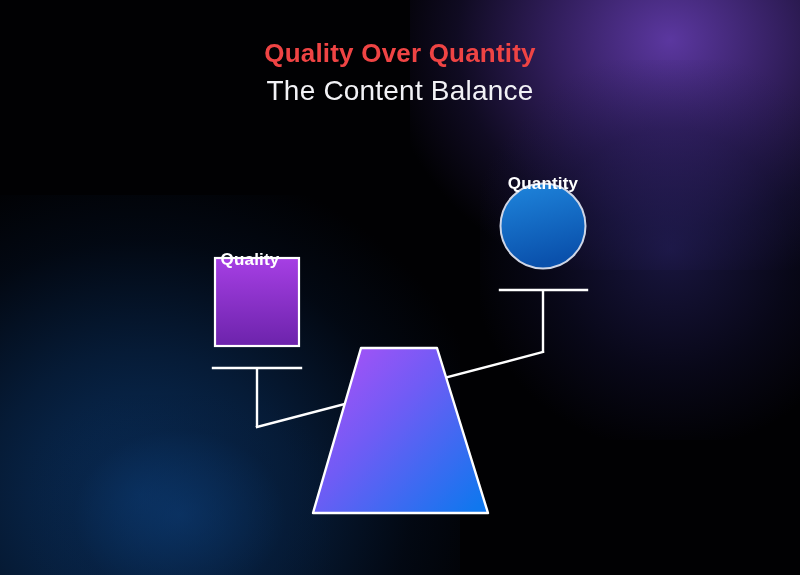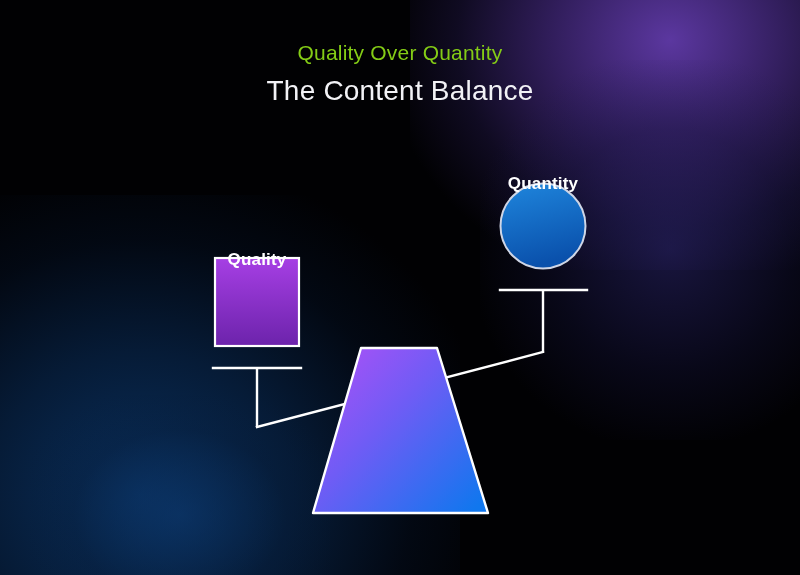--- a/index.html
+++ b/index.html
@@ -66,23 +66,23 @@
   
   #titles {
     position: absolute;
     left: 0;
     top: 34px;
     width: 800px;
     text-align: center;
   }
   #page-title {
     display: block;
-    color: #84cc16;
-    font-size: 21px;
-    font-weight: normal;
+    color: #ef4444;
+    font-size: 26px;
+    font-weight: bold;
     letter-spacing: 0.2px;
     line-height: 38px;
   }
   #page-subtitle {
     display: block;
     color: #f2f2f6;
     font-size: 28px;
     font-weight: 300;
     letter-spacing: 0.2px;
     line-height: 38px;
@@ -99,21 +99,21 @@
   .pan-label {
     position: absolute;
     color: #ffffff;
     font-size: 17px;
     font-weight: bold;
     letter-spacing: 0.2px;
     white-space: nowrap;
     transform: translateX(-50%);
     margin-top: 29px;
   }
-  #label-quality  { left: 257px; top: 221px; }
+  #label-quality  { left: 250px; top: 221px; }
   #label-quantity { left: 543px; top: 145px; }
 </style>
 </head>
 <body>
 
 <div id="stage">
 
   <div class="glow" id="glow-purple"></div>
   <div class="glow" id="glow-violet"></div>
   <div class="glow" id="glow-blue"></div>

